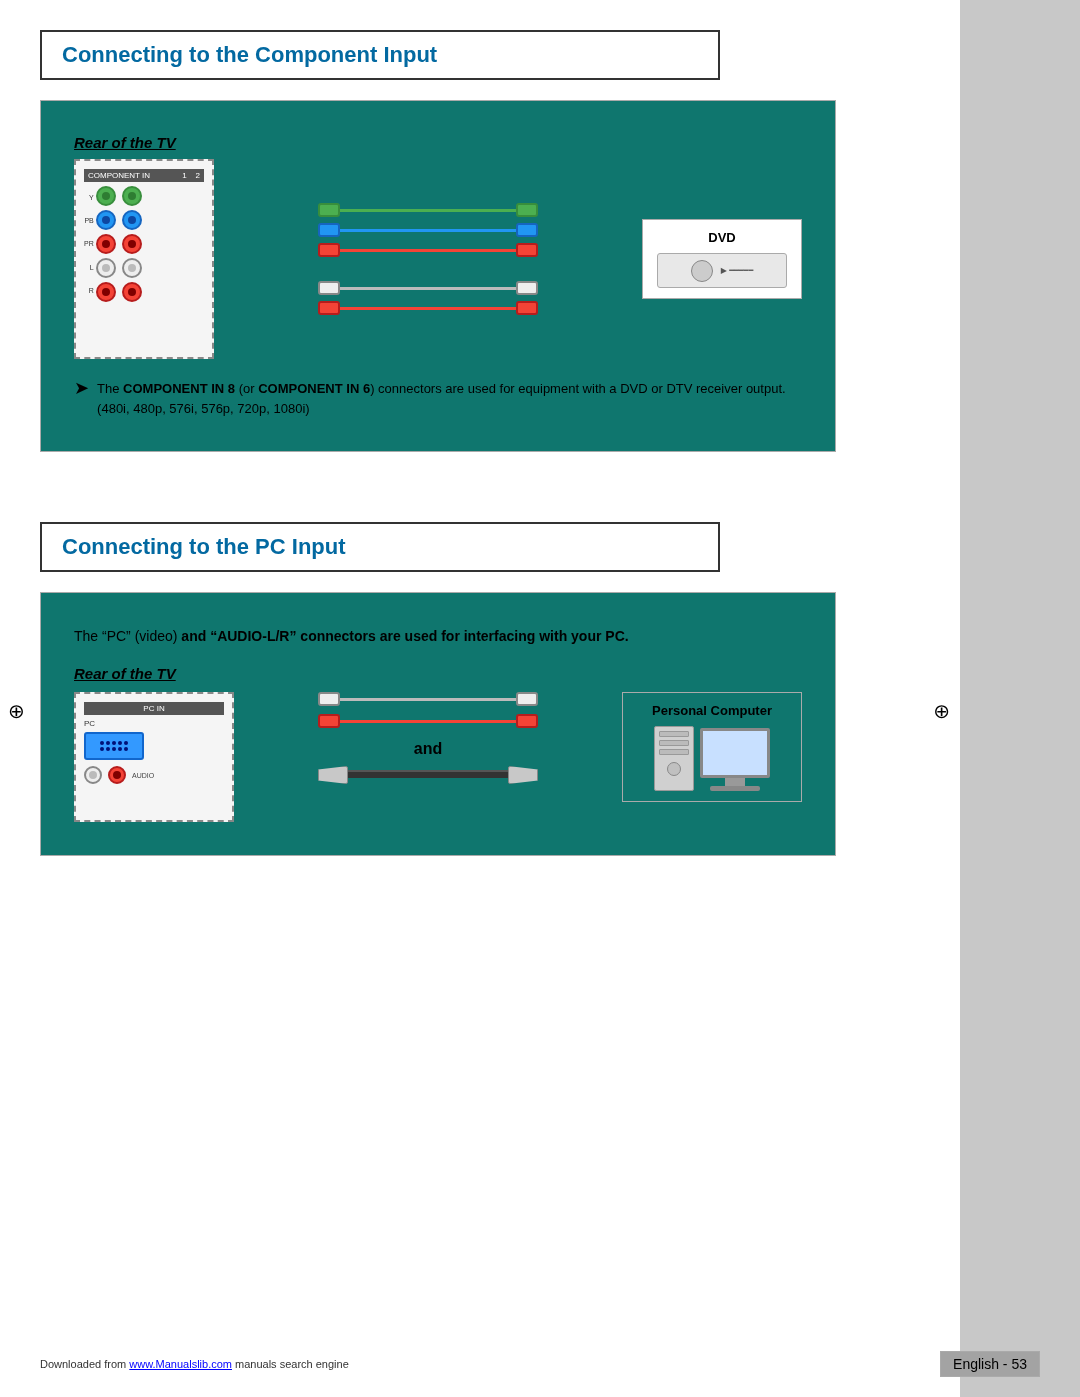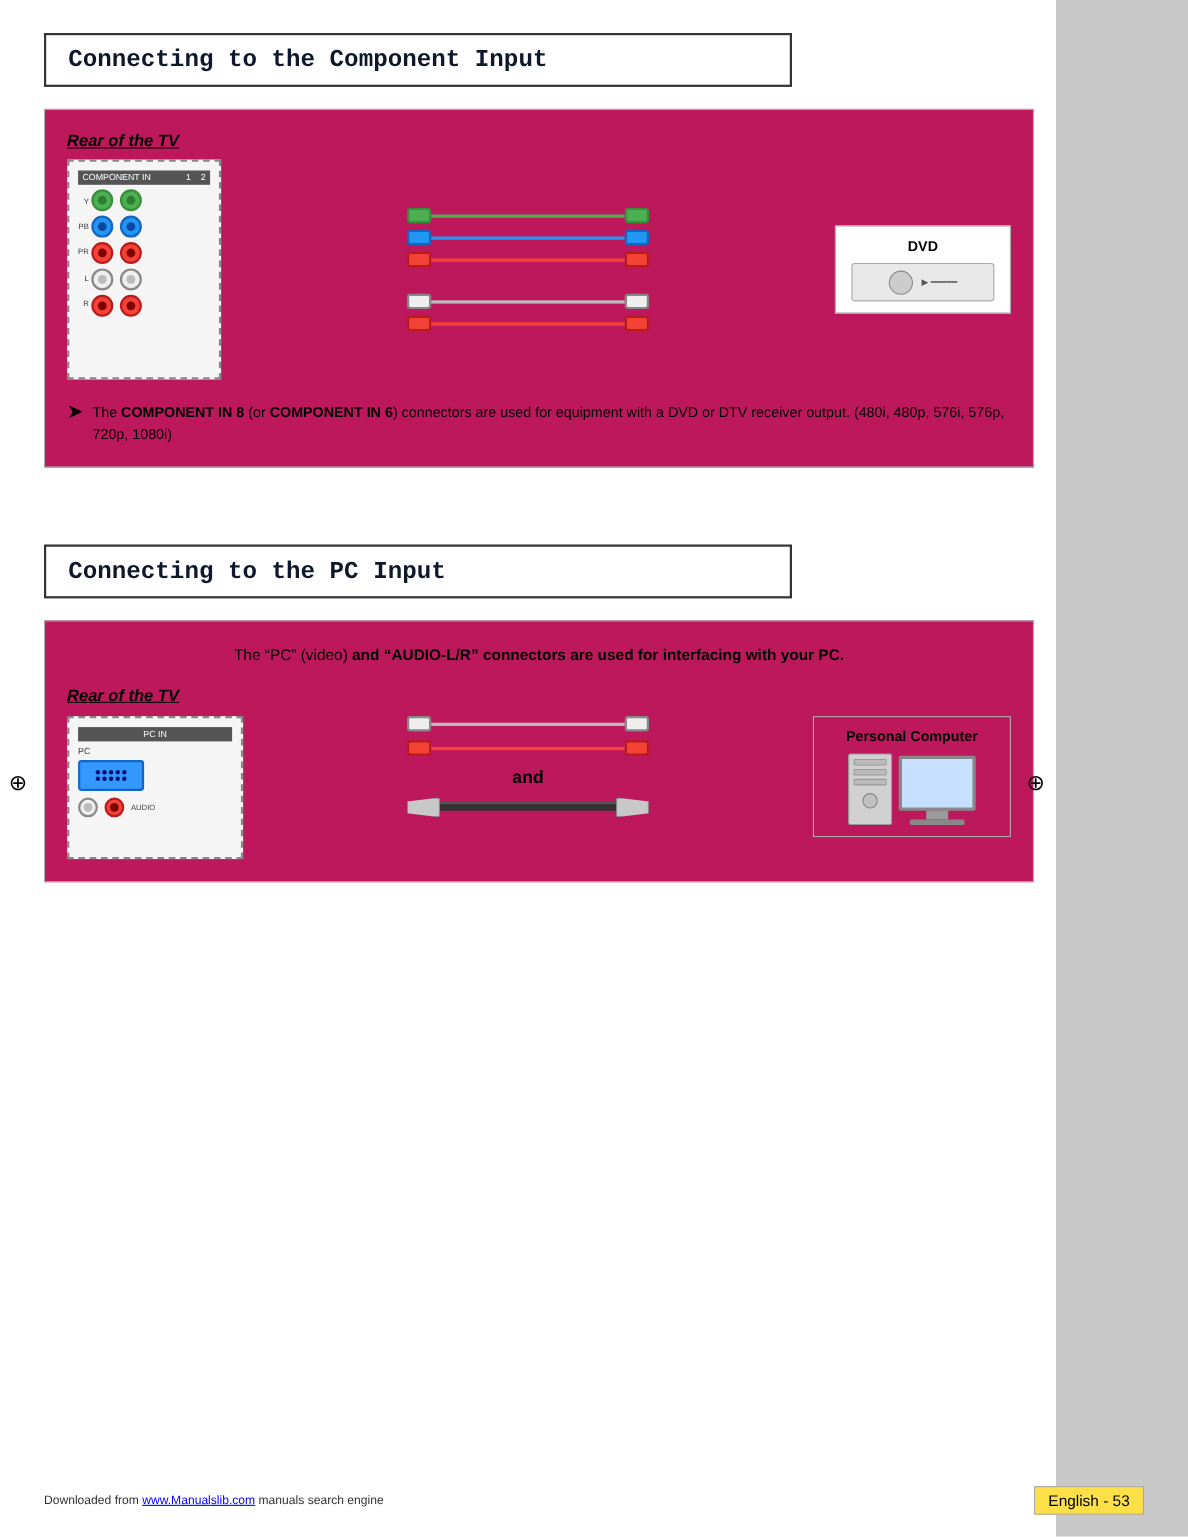--- a/index.html
+++ b/index.html
@@ -45,31 +45,30 @@
       background: #fff;
       border: 2px solid #333;
       padding: 10px 20px;
       margin-bottom: 20px;
       display: inline-block;
       width: 680px;
     }
     .section-title-box h2 {
       font-size: 22px;
       font-weight: bold;
-      color: #0f172a;
-      font-family: Liberation Mono, monospace;
+      color: #0369a1;
     }
 
     
     .diagram-box {
       border: 1px solid #aaa;
-      background: #be185d;
-      padding: 20px;
+      background: #0f766e;
+      padding: 33px;
       margin-bottom: 30px;
-      width: 900px;
+      width: 796px;
       position: relative;
     }
 
     .rear-tv-label {
       font-style: italic;
       font-weight: bold;
       text-decoration: underline;
       font-size: 15px;
       margin-bottom: 8px;
     }
@@ -462,21 +461,20 @@
       width: 50px;
       height: 5px;
       background: #888;
       border-radius: 2px;
     }
 
     .intro-text {
       font-size: 14px;
       margin-bottom: 18px;
       line-height: 1.5;
-      text-align: center;
     }
 
     
     .page-footer {
       position: absolute;
       bottom: 20px;
       left: 0;
       right: 0;
       display: flex;
       justify-content: space-between;
@@ -492,21 +490,21 @@
     .footer-download-text a {
       color: #0000ff;
       text-decoration: underline;
     }
 
     .footer-page-num {
       font-size: 14px;
       color: #000;
       border: 1px solid #aaa;
       padding: 4px 12px;
-      background: #fde047;
+      background: #a3a3a3;
     }
 
     
     .cross-left, .cross-right {
       position: absolute;
       top: 50%;
       font-size: 20px;
       color: #000;
       z-index: 10;
     }

